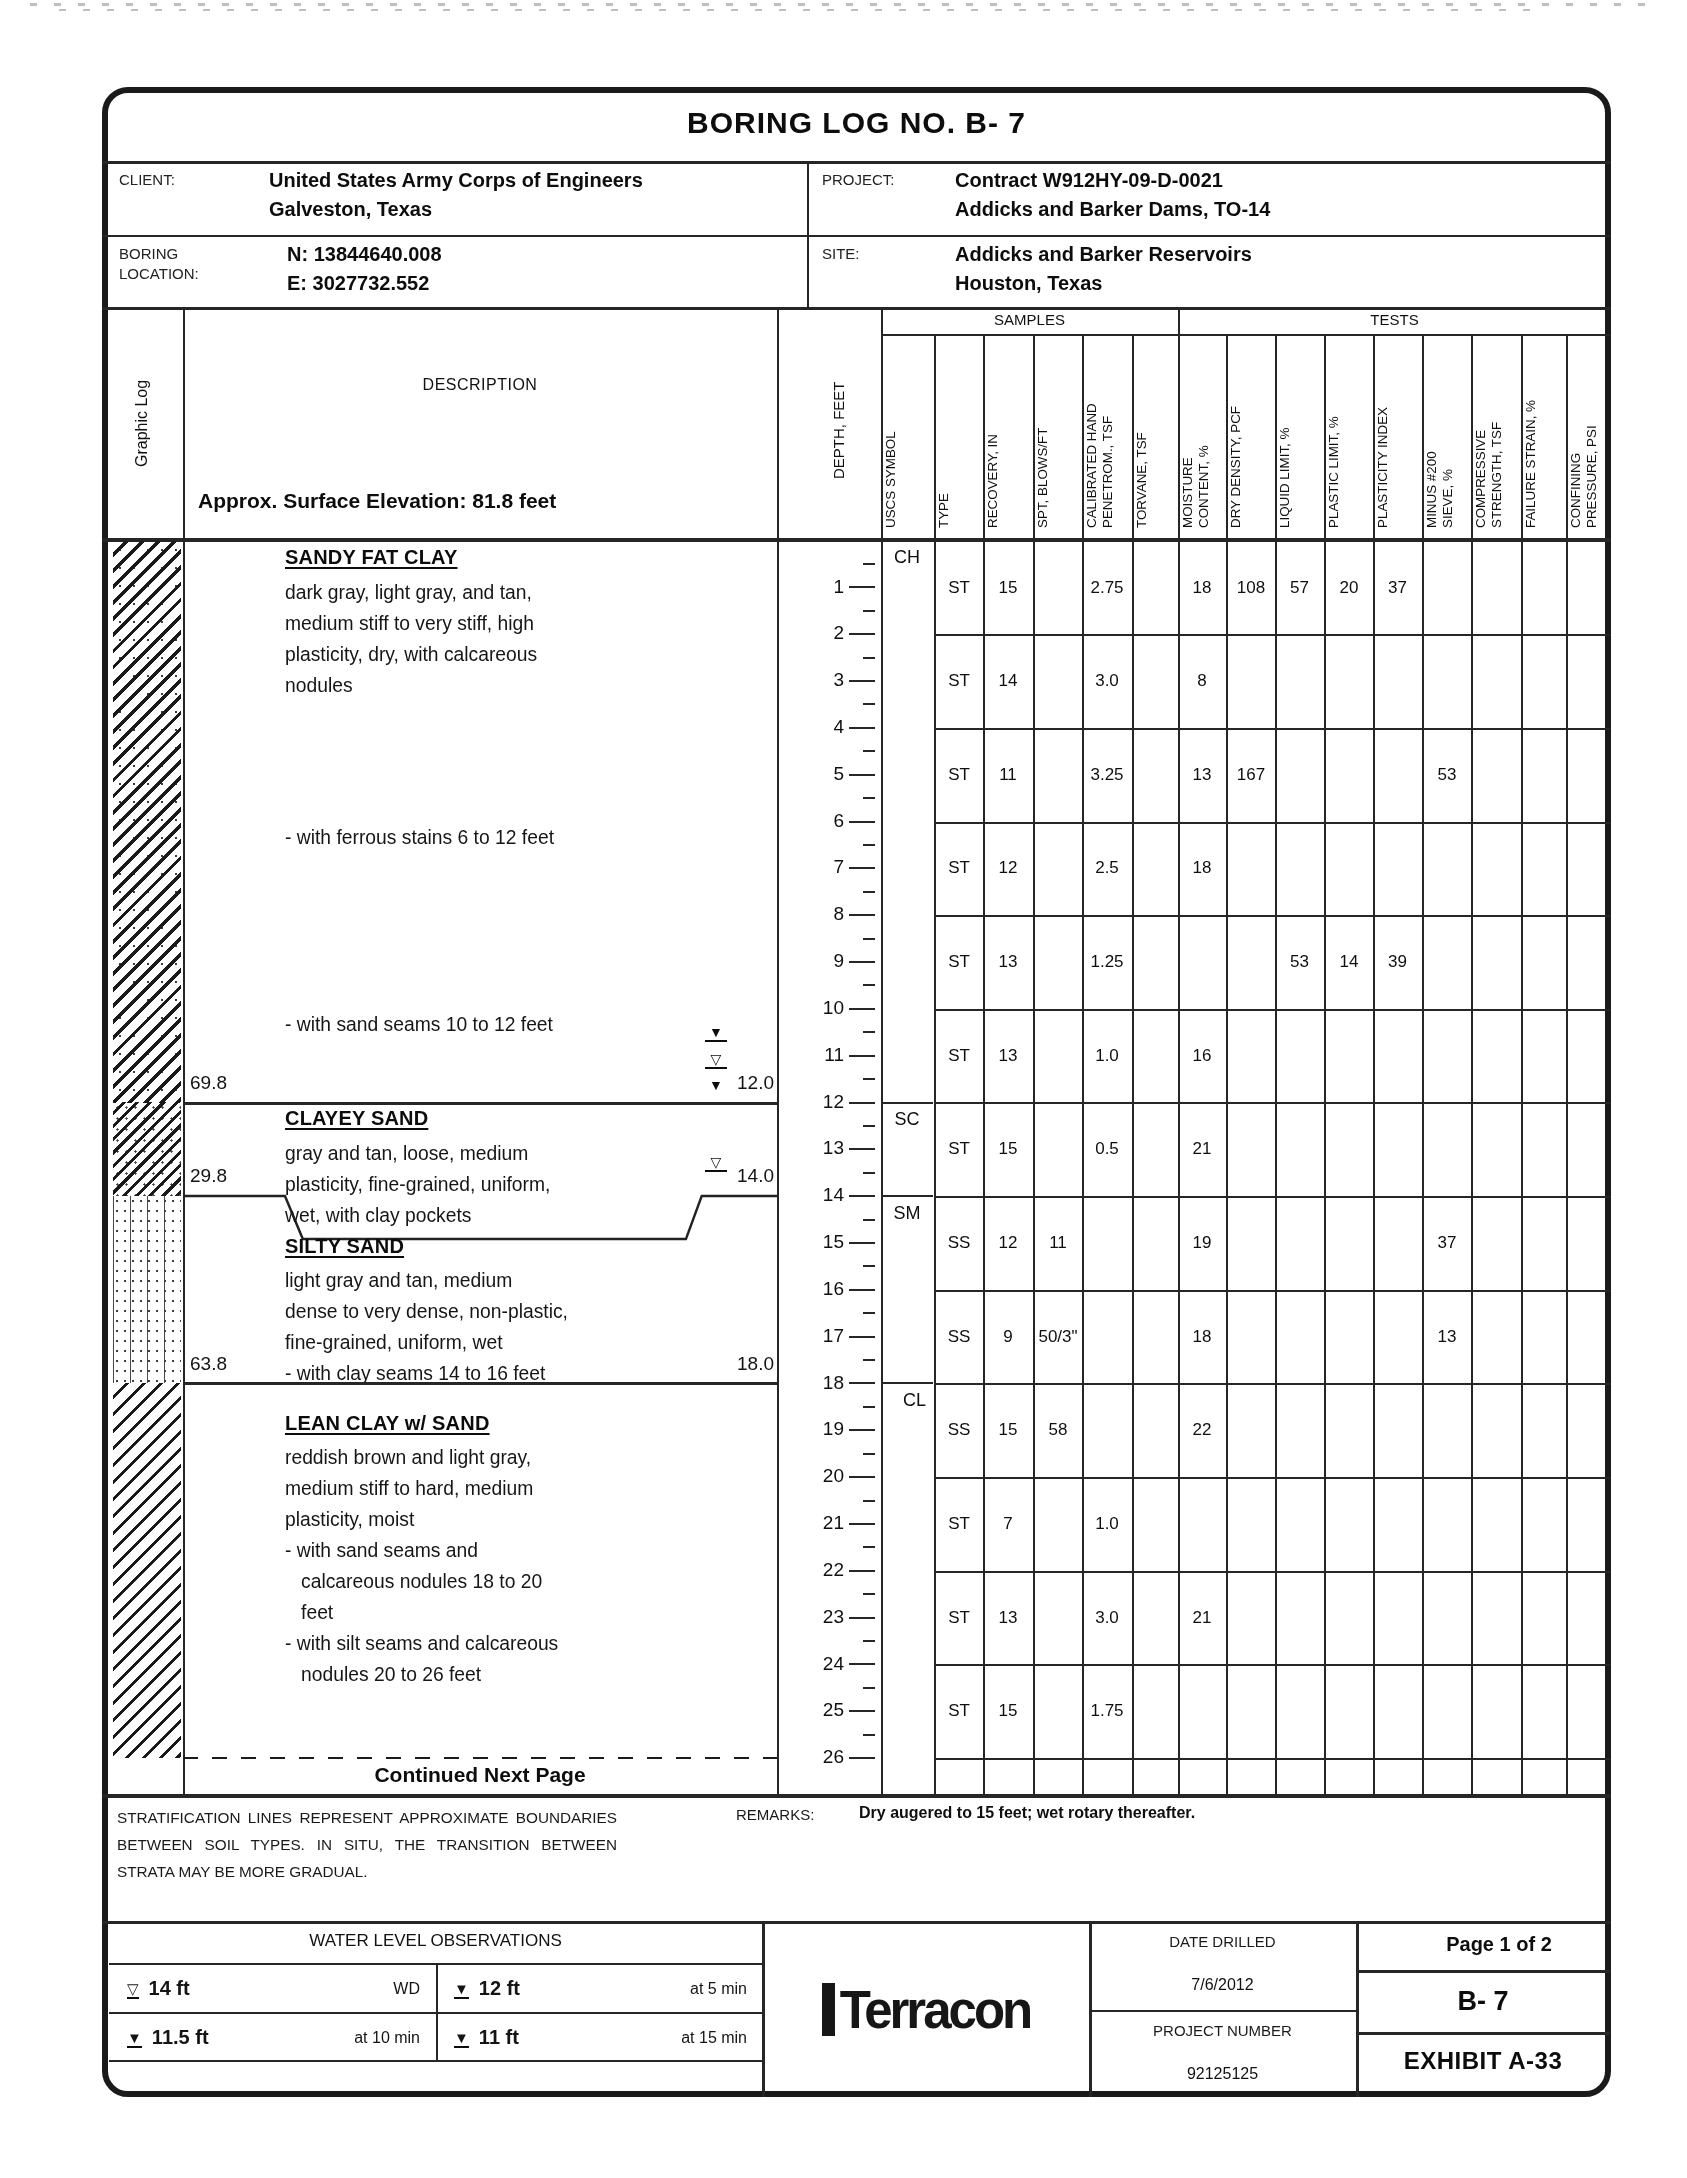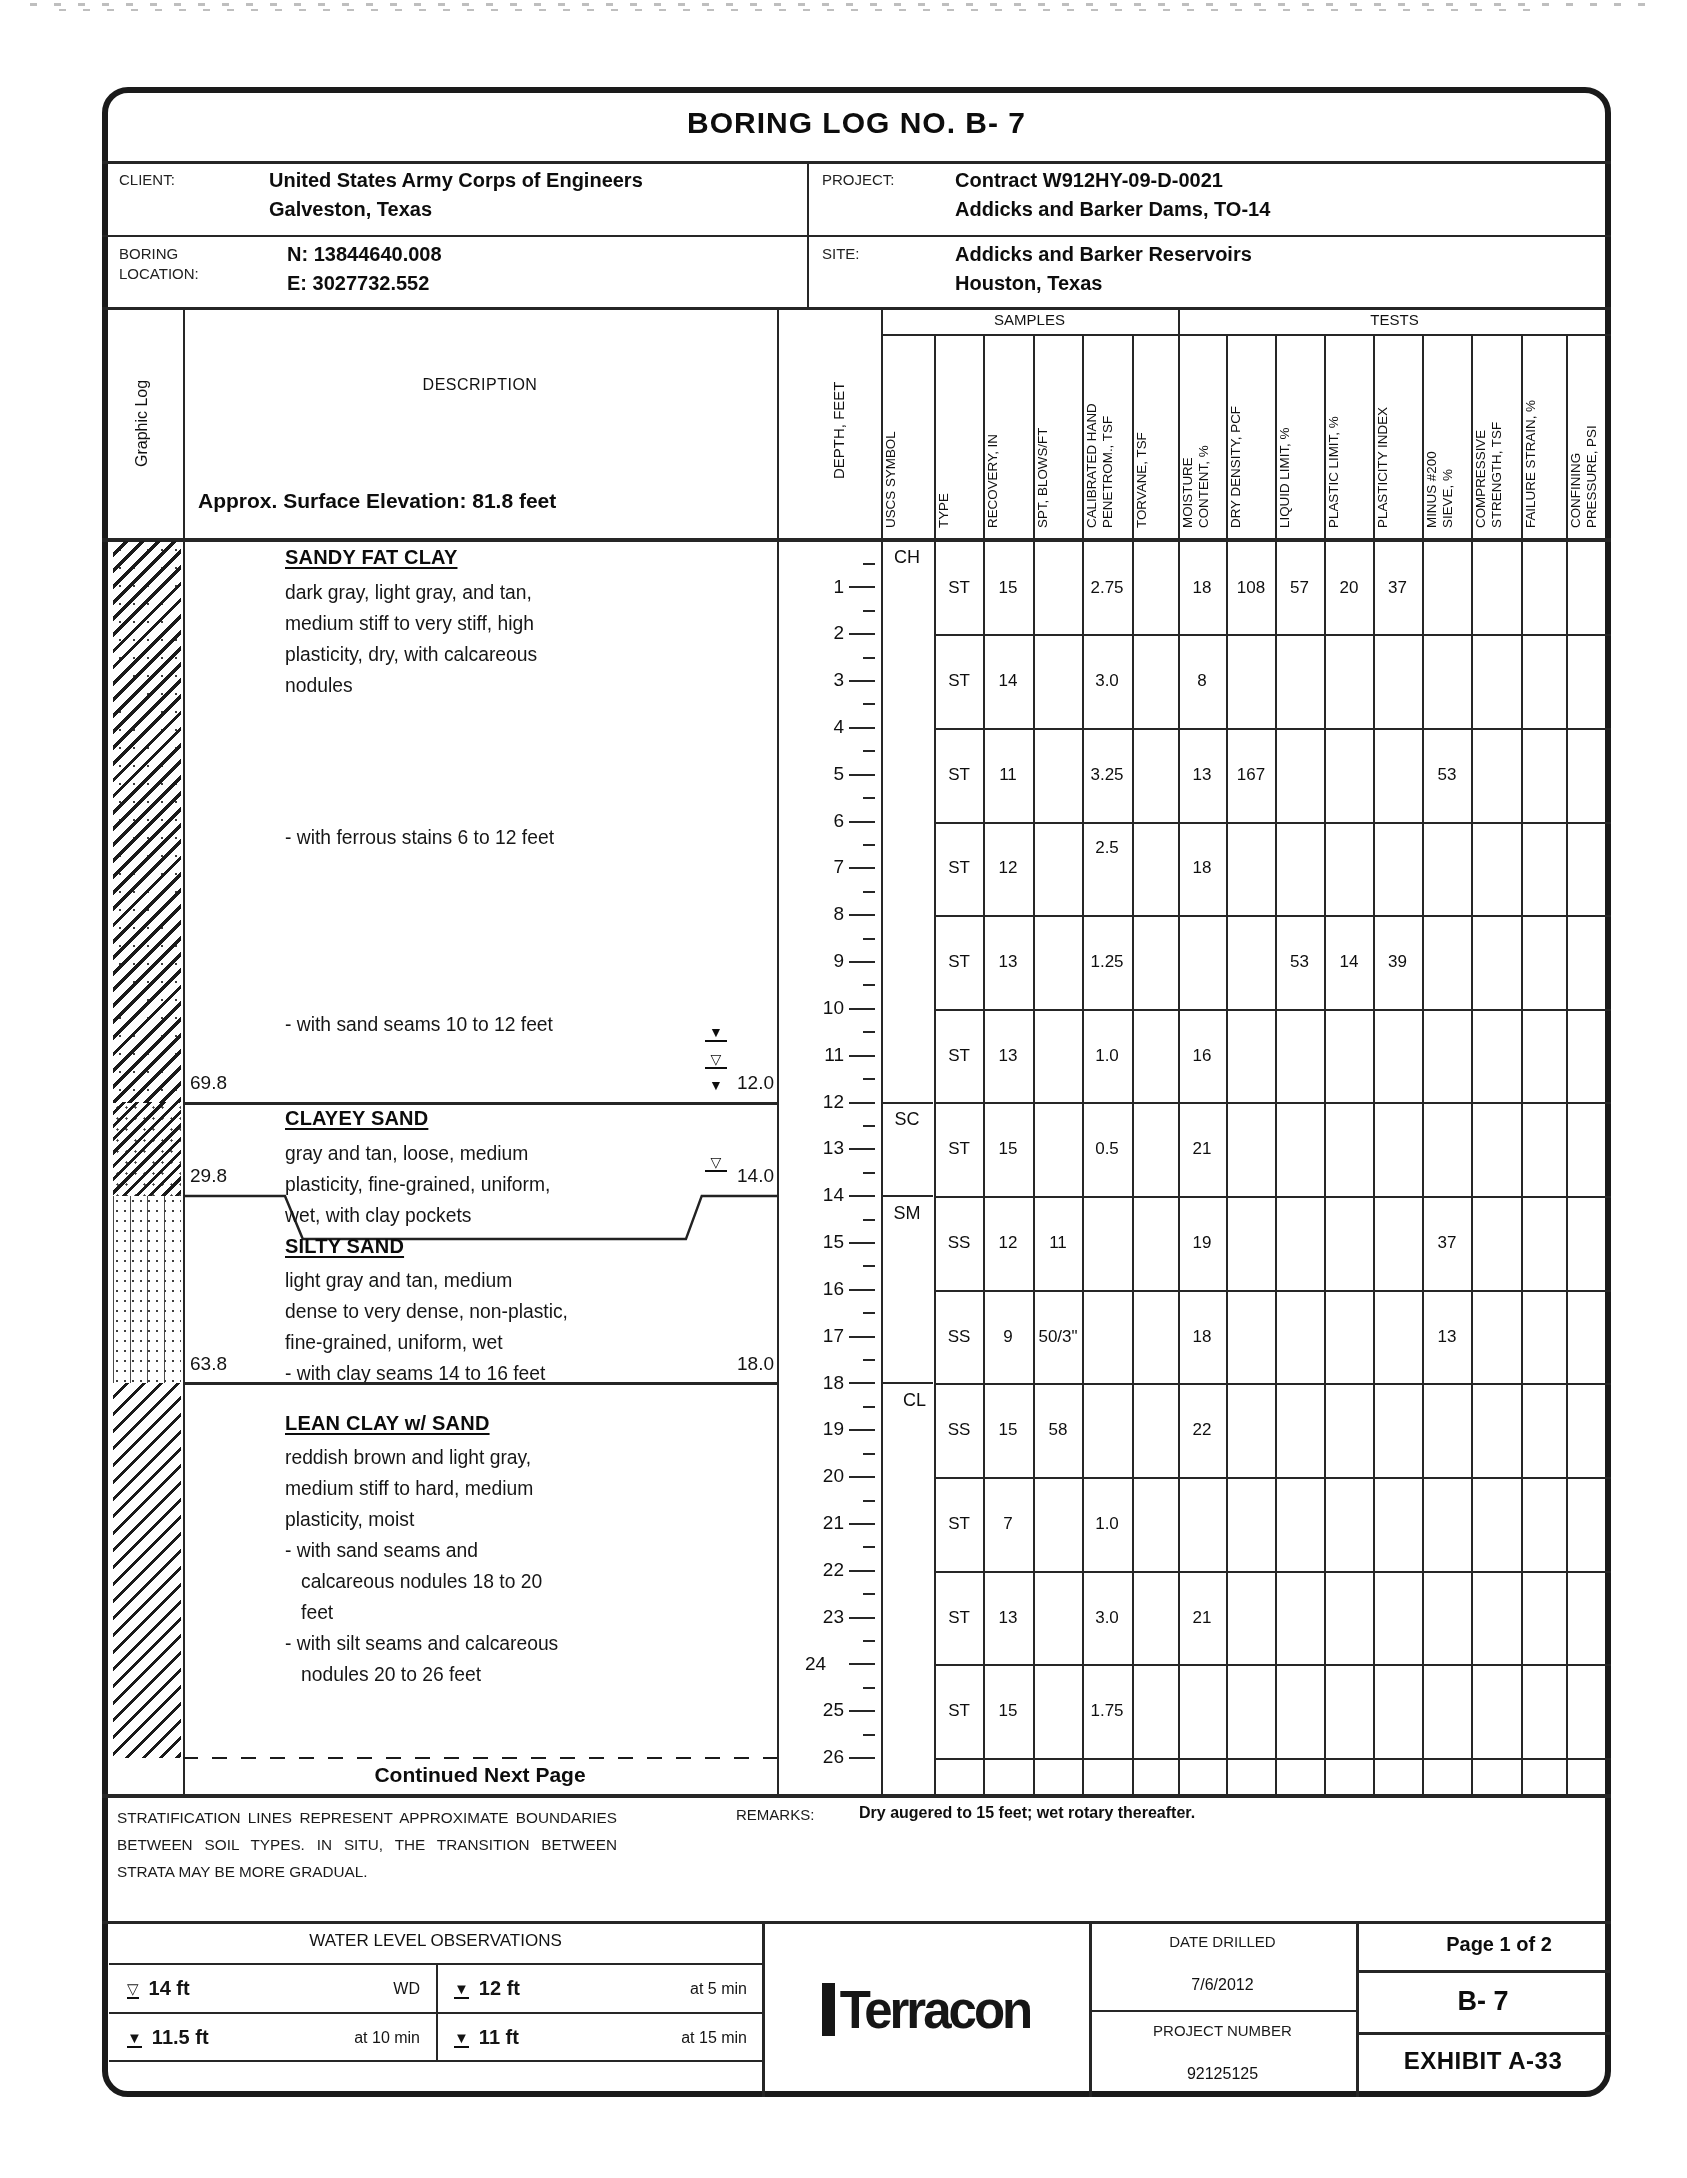--- a/index.html
+++ b/index.html
@@ -255,21 +255,21 @@
     <div class="depth-num" style="left: 787px; top: 1418px;">19</div>
     <div class="line" style="left: 849px; top: 1429px; width: 26px; height: 2px;"></div>
     <div class="depth-num" style="left: 787px; top: 1465px;">20</div>
     <div class="line" style="left: 849px; top: 1476px; width: 26px; height: 2px;"></div>
     <div class="depth-num" style="left: 787px; top: 1512px;">21</div>
     <div class="line" style="left: 849px; top: 1523px; width: 26px; height: 2px;"></div>
     <div class="depth-num" style="left: 787px; top: 1559px;">22</div>
     <div class="line" style="left: 849px; top: 1570px; width: 26px; height: 2px;"></div>
     <div class="depth-num" style="left: 787px; top: 1606px;">23</div>
     <div class="line" style="left: 849px; top: 1617px; width: 26px; height: 2px;"></div>
-    <div class="depth-num" style="left: 787px; top: 1653px; text-align: center;">24</div>
+    <div class="depth-num" style="left: 787px; top: 1653px;">24</div>
     <div class="line" style="left: 849px; top: 1663px; width: 26px; height: 2px;"></div>
     <div class="depth-num" style="left: 787px; top: 1699px;">25</div>
     <div class="line" style="left: 849px; top: 1710px; width: 26px; height: 2px;"></div>
     <div class="depth-num" style="left: 787px; top: 1746px;">26</div>
     <div class="line" style="left: 849px; top: 1757px; width: 26px; height: 2px;"></div>
     <div class="line" style="left: 863px; top: 563px; width: 12px; height: 1.6px;"></div>
     <div class="line" style="left: 863px; top: 610px; width: 12px; height: 1.6px;"></div>
     <div class="line" style="left: 863px; top: 657px; width: 12px; height: 1.6px;"></div>
     <div class="line" style="left: 863px; top: 703px; width: 12px; height: 1.6px;"></div>
     <div class="line" style="left: 863px; top: 750px; width: 12px; height: 1.6px;"></div>
@@ -356,21 +356,21 @@
     <div class="val" style="left: 1082px; top: 669px; width: 50px;">3.0</div>
     <div class="val" style="left: 1178px; top: 669px; width: 48px;">8</div>
     <div class="val" style="left: 934px; top: 763px; width: 50px;">ST</div>
     <div class="val" style="left: 983px; top: 763px; width: 50px;">11</div>
     <div class="val" style="left: 1082px; top: 763px; width: 50px;">3.25</div>
     <div class="val" style="left: 1178px; top: 763px; width: 48px;">13</div>
     <div class="val" style="left: 1226px; top: 763px; width: 50px;">167</div>
     <div class="val" style="left: 1422px; top: 763px; width: 50px;">53</div>
     <div class="val" style="left: 934px; top: 856px; width: 50px;">ST</div>
     <div class="val" style="left: 983px; top: 856px; width: 50px;">12</div>
-    <div class="val" style="left: 1082px; top: 836px; width: 50px;">2.5</div>
+    <div class="val" style="left: 1082px; top: 856px; width: 50px;">2.5</div>
     <div class="val" style="left: 1178px; top: 856px; width: 48px;">18</div>
     <div class="val" style="left: 934px; top: 950px; width: 50px;">ST</div>
     <div class="val" style="left: 983px; top: 950px; width: 50px;">13</div>
     <div class="val" style="left: 1082px; top: 950px; width: 50px;">1.25</div>
     <div class="val" style="left: 1275px; top: 950px; width: 49px;">53</div>
     <div class="val" style="left: 1324px; top: 950px; width: 50px;">14</div>
     <div class="val" style="left: 1373px; top: 950px; width: 49px;">39</div>
     <div class="val" style="left: 934px; top: 1044px; width: 50px;">ST</div>
     <div class="val" style="left: 983px; top: 1044px; width: 50px;">13</div>
     <div class="val" style="left: 1082px; top: 1044px; width: 50px;">1.0</div>

